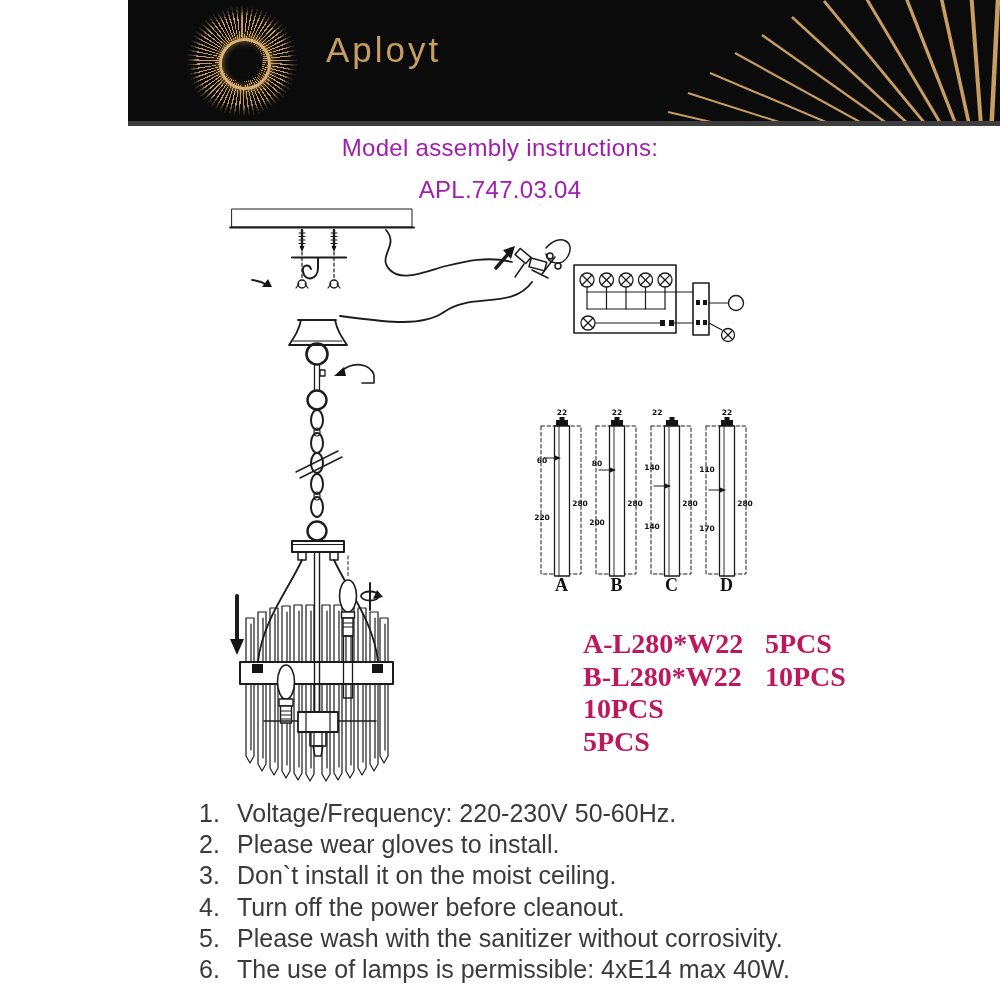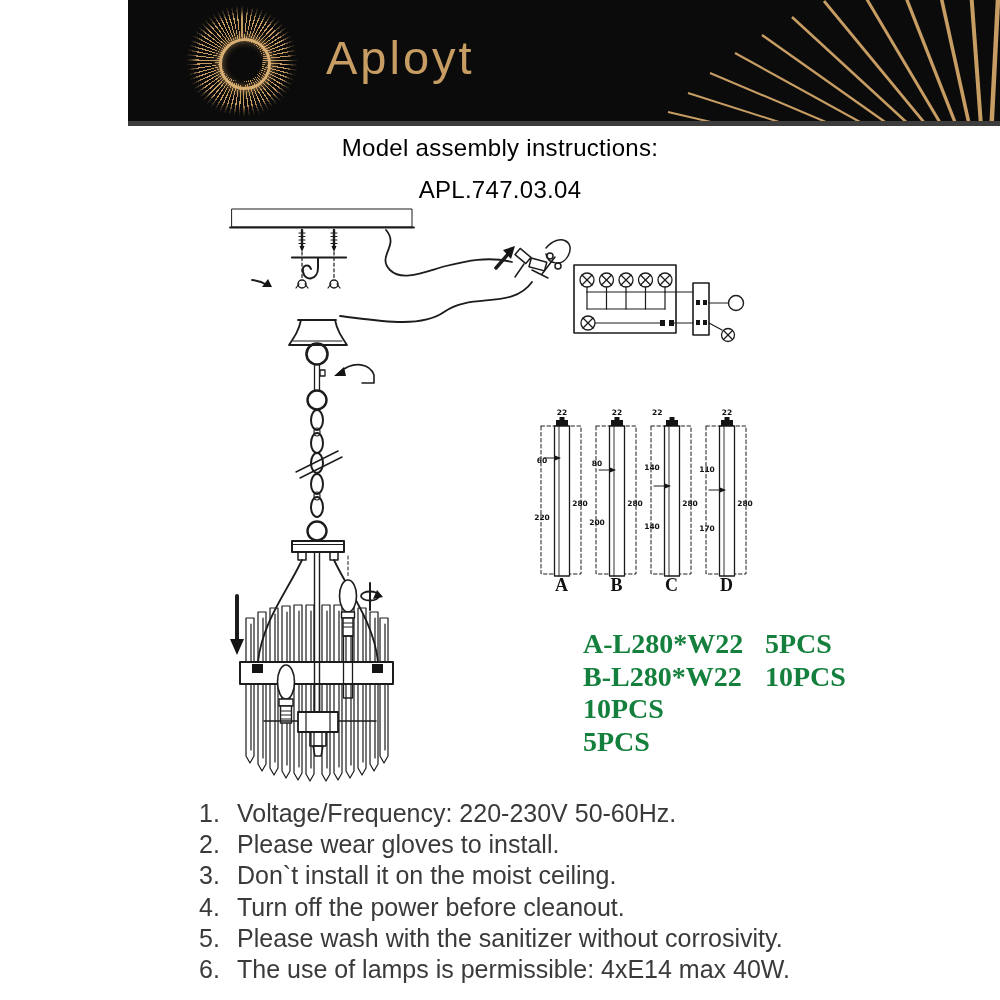--- a/index.html
+++ b/index.html
@@ -8,46 +8,46 @@
 
   
   .banner{position:absolute;left:128px;top:0;width:872px;height:121px;
           background:#0b0b0b;border-bottom:5px solid #3d3d3d;overflow:hidden}
   .sun{position:absolute;left:58px;top:5px;width:112px;height:112px;border-radius:50%;
        background:repeating-conic-gradient(#c79d63 0deg 1.6deg, rgba(0,0,0,0) 1.6deg 5.2deg);
        -webkit-mask:radial-gradient(circle, transparent 0 20px, #000 21px 44px, rgba(0,0,0,.3) 50px, transparent 56px);
        mask:radial-gradient(circle, transparent 0 20px, #000 21px 44px, rgba(0,0,0,.3) 50px, transparent 56px)}
   .sun-ring{position:absolute;left:91px;top:38px;width:46px;height:46px;border-radius:50%;
             border:3px solid #d9ae72;box-shadow:0 0 9px 1px rgba(201,157,98,.85), inset 0 0 7px rgba(201,157,98,.6)}
-  .brand{position:absolute;left:198px;top:30px;font-size:47px;font-weight:400;letter-spacing:3px;
+  .brand{position:absolute;left:198px;top:30px;font-size:35px;font-weight:400;letter-spacing:3px;
          color:#c79d63;font-family:"Liberation Sans",sans-serif}
   .fan{position:absolute;right:0;top:0}
 
   
-  .title-line{position:absolute;left:0;width:1000px;text-align:center;color:#000000;
+  .title-line{position:absolute;left:0;width:1000px;text-align:center;color:#a21caf;
               font-size:24px;font-weight:500;letter-spacing:.3px}
   .t1{top:134px}.t2{top:176px}
 
   
   .tech line,.tech path,.tech rect,.tech circle,.tech ellipse,.tech polyline{stroke:#1c1c1c;fill:none;stroke-linecap:round;stroke-linejoin:round}
   .tech .f{fill:#141414;stroke:none}
   .tech .w{fill:#fff}
   .tech text{stroke:none}
   .chandelier{position:absolute;left:180px;top:200px}
   .wiring{position:absolute;left:560px;top:243px}
 
   
   .cdias{position:absolute;left:534px;top:406px;display:flex}
   .cdia{width:55px;height:188px}
   .dim{font:700 7.5px "DejaVu Sans",sans-serif;fill:#111}
   .letter{font:700 18px "Liberation Serif",serif;fill:#111}
 
   
   .parts{position:absolute;left:583px;top:628px;font-family:"Liberation Serif",serif;
-         font-weight:700;font-size:28px;color:#15803d;line-height:32.5px;white-space:nowrap}
+         font-weight:700;font-size:28px;color:#be185d;line-height:32.5px;white-space:nowrap}
   .parts .row{display:flex}
   .parts .code{width:182px}
 
   
   .instructions{position:absolute;left:199px;top:798px;font-size:25px;color:#3a3a3a;line-height:31.2px}
   .inst-row{display:flex}
   .inst-num{width:38px;flex:none}
 </style>
 </head>
 <body>

